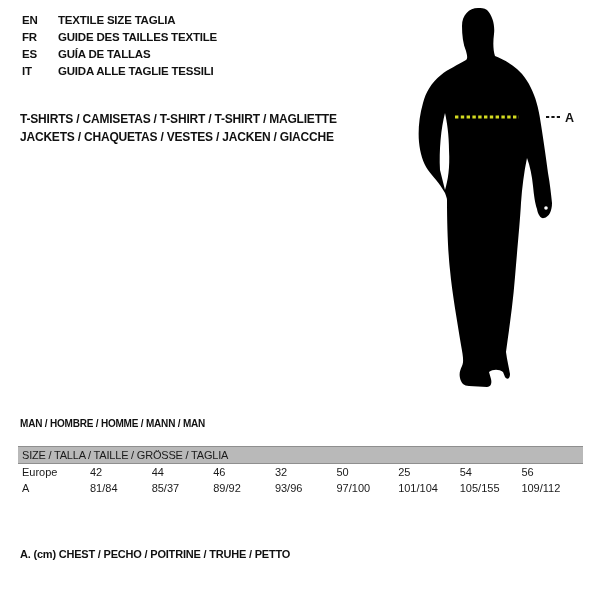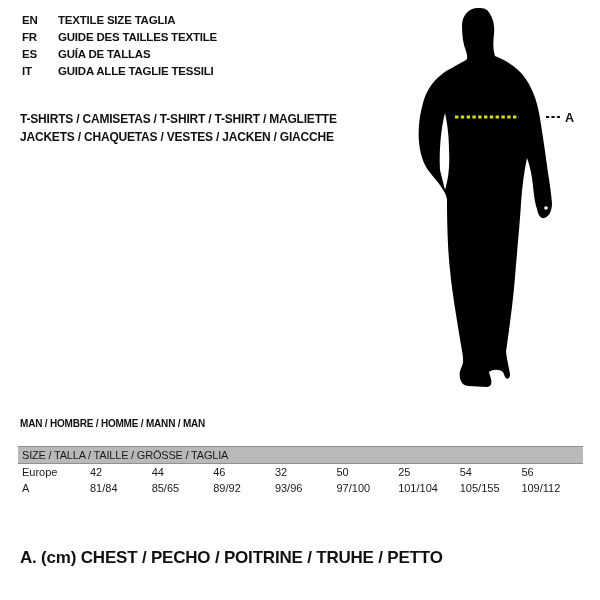--- a/index.html
+++ b/index.html
@@ -39,21 +39,21 @@
     background:#b9b9b9;text-align:left;font-weight:normal;
     padding:0 0 0 4px;height:16px;line-height:16px;
     border-top:1px solid #8f8f8f;border-bottom:1px solid #8f8f8f;
     letter-spacing:-0.2px;white-space:nowrap;}
   table.size-table td{height:16px;line-height:16px;
     padding:0;white-space:nowrap;}
   table.size-table td.row-label{text-align:left;padding-left:4px;}
   table.size-table tr.shaded{background:#ececec;}
 
   
-  .footnote{left:20px;top:548px;font-size:17px;font-weight:bold;
+  .footnote{left:20px;top:548px;font-size:11px;font-weight:bold;
     letter-spacing:-0.2px;white-space:nowrap;}
 </style>
 </head>
 <body>
 
 <div class="abs lang-list">
   <div class="lang-row">
     <span class="lang-code">EN</span>
     <span class="lang-label">TEXTILE SIZE TAGLIA</span>
   </div>
@@ -153,21 +153,21 @@
       <td>46</td>
       <td>32</td>
       <td>50</td>
       <td>25</td>
       <td>54</td>
       <td>56</td>
     </tr>
     <tr>
       <td class="row-label">A</td>
       <td>81/84</td>
-      <td>85/65</td>
+      <td>85/37</td>
       <td>89/92</td>
       <td>93/96</td>
       <td>97/100</td>
       <td>101/104</td>
       <td>105/155</td>
       <td>109/112</td>
     </tr>
   </tbody>
     </table>
 </div>

